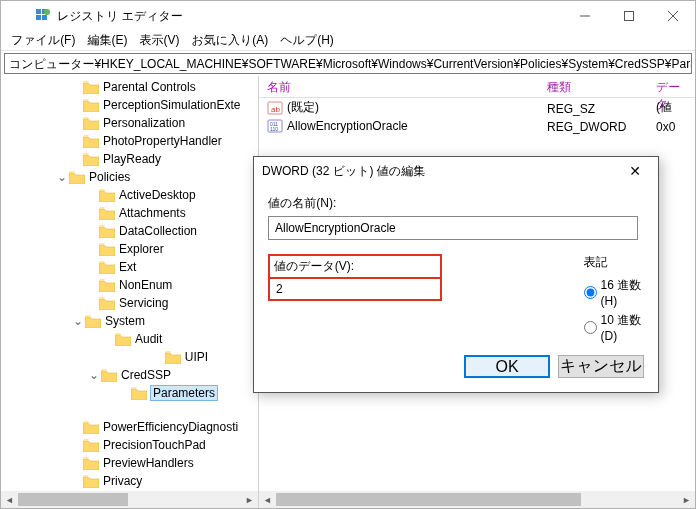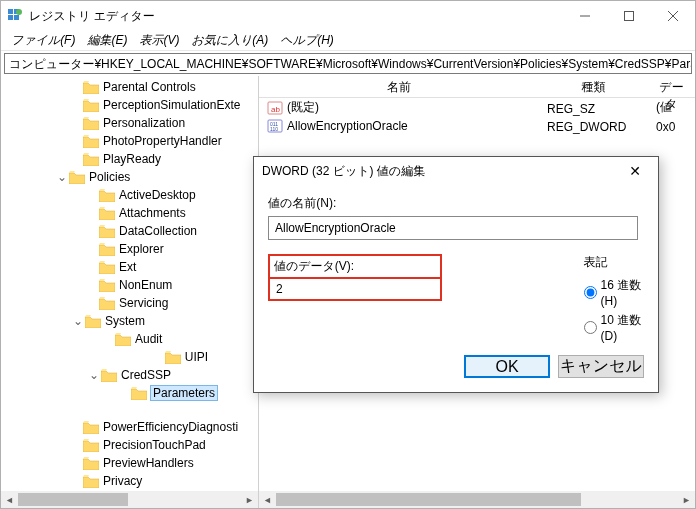--- a/index.html
+++ b/index.html
@@ -1,46 +1,46 @@
 <!DOCTYPE html>
 <html><head>
 <meta charset="utf-8">
 <style>
 * { box-sizing: border-box; margin: 0; padding: 0; font-family: "Meiryo UI", "Yu Gothic UI", sans-serif; }
 body { background: #fff; width: 696px; height: 509px; border: 1px solid #b0b0b0; overflow: hidden; font-size: 12px; }
 
 
-.titlebar { height: 30px; display: flex; align-items: center; padding-left: 6px; background: #fff; }
+.titlebar { height: 30px; display: flex; align-items: center; padding-left: 6px; background: #fff; margin-left: 28px; }
 .titlebar .appicon { width: 16px; height: 16px; margin-right: 6px; }
 .titlebar .title { flex: 1; color: #000; font-size: 12px; }
 .titlebar .winbtns { display: flex; }
 .titlebar .winbtn { width: 44px; height: 30px; display: flex; align-items: center; justify-content: center; color: #333; }
 
 
-.menubar { height: 20px; display: flex; align-items: center; padding: 0 4px; background: #fff; border-bottom: 1px solid #e8e8e8; font-style: italic; }
+.menubar { height: 20px; display: flex; align-items: center; padding: 0 4px; background: #fff; border-bottom: 1px solid #e8e8e8; }
 .menubar .menuitem { padding: 0 6px; font-size: 12px; color: #000; }
 
 
 .addressbar { height: 21px; background: #fff; border: 1px solid #7a7a7a; margin: 2px 3px; padding: 2px 4px; font-size: 12px; white-space: nowrap; overflow: hidden; }
 
 
 .main { display: flex; height: calc(100% - 75px); }
 .treepane { width: 258px; border-right: 1px solid #d0d0d0; overflow: hidden; position: relative; }
 .listpane { flex: 1; position: relative; overflow: hidden; }
 
 
 .tree { padding: 2px 0 2px 2px; font-size: 12px; height: calc(100% - 17px); overflow: hidden; }
 .tree-row { display: flex; align-items: center; height: 18px; white-space: nowrap; }
 .tree-row .tw { width: 14px; text-align: center; color: #666; font-size: 12px; user-select: none; }
 .tree-row .fld { width: 16px; height: 14px; margin-right: 4px; display: inline-flex; align-items: center; justify-content: center; }
 .tree-row.selected .lbl { background: #cde8ff; outline: 1px solid #7ab7e8; padding: 0 2px; }
 
 
 .listhdr { display: flex; height: 22px; border-bottom: 1px solid #e0e0e0; background: #fff; }
-.listhdr .col { padding: 3px 8px; font-size: 12px; color: #000000; text-align: center; }
+.listhdr .col { padding: 3px 8px; font-size: 12px; color: #a21caf; }
 .listhdr .c1 { width: 280px; } .listhdr .c2 { width: 109px; } .listhdr .c3 { flex: 1; }
 
 
 .listrow { display: flex; height: 18px; align-items: flex-end; font-size: 12px; }
 .listrow .cell { padding: 0 8px; white-space: nowrap; overflow: hidden; }
 .listrow .c1 { width: 280px; display: flex; align-items: center; }
 .listrow .c2 { width: 109px; } .listrow .c3 { flex: 1; }
 .listrow .ico { width: 16px; height: 16px; margin-right: 4px; display: inline-flex; align-items: center; justify-content: center; }
 
 

